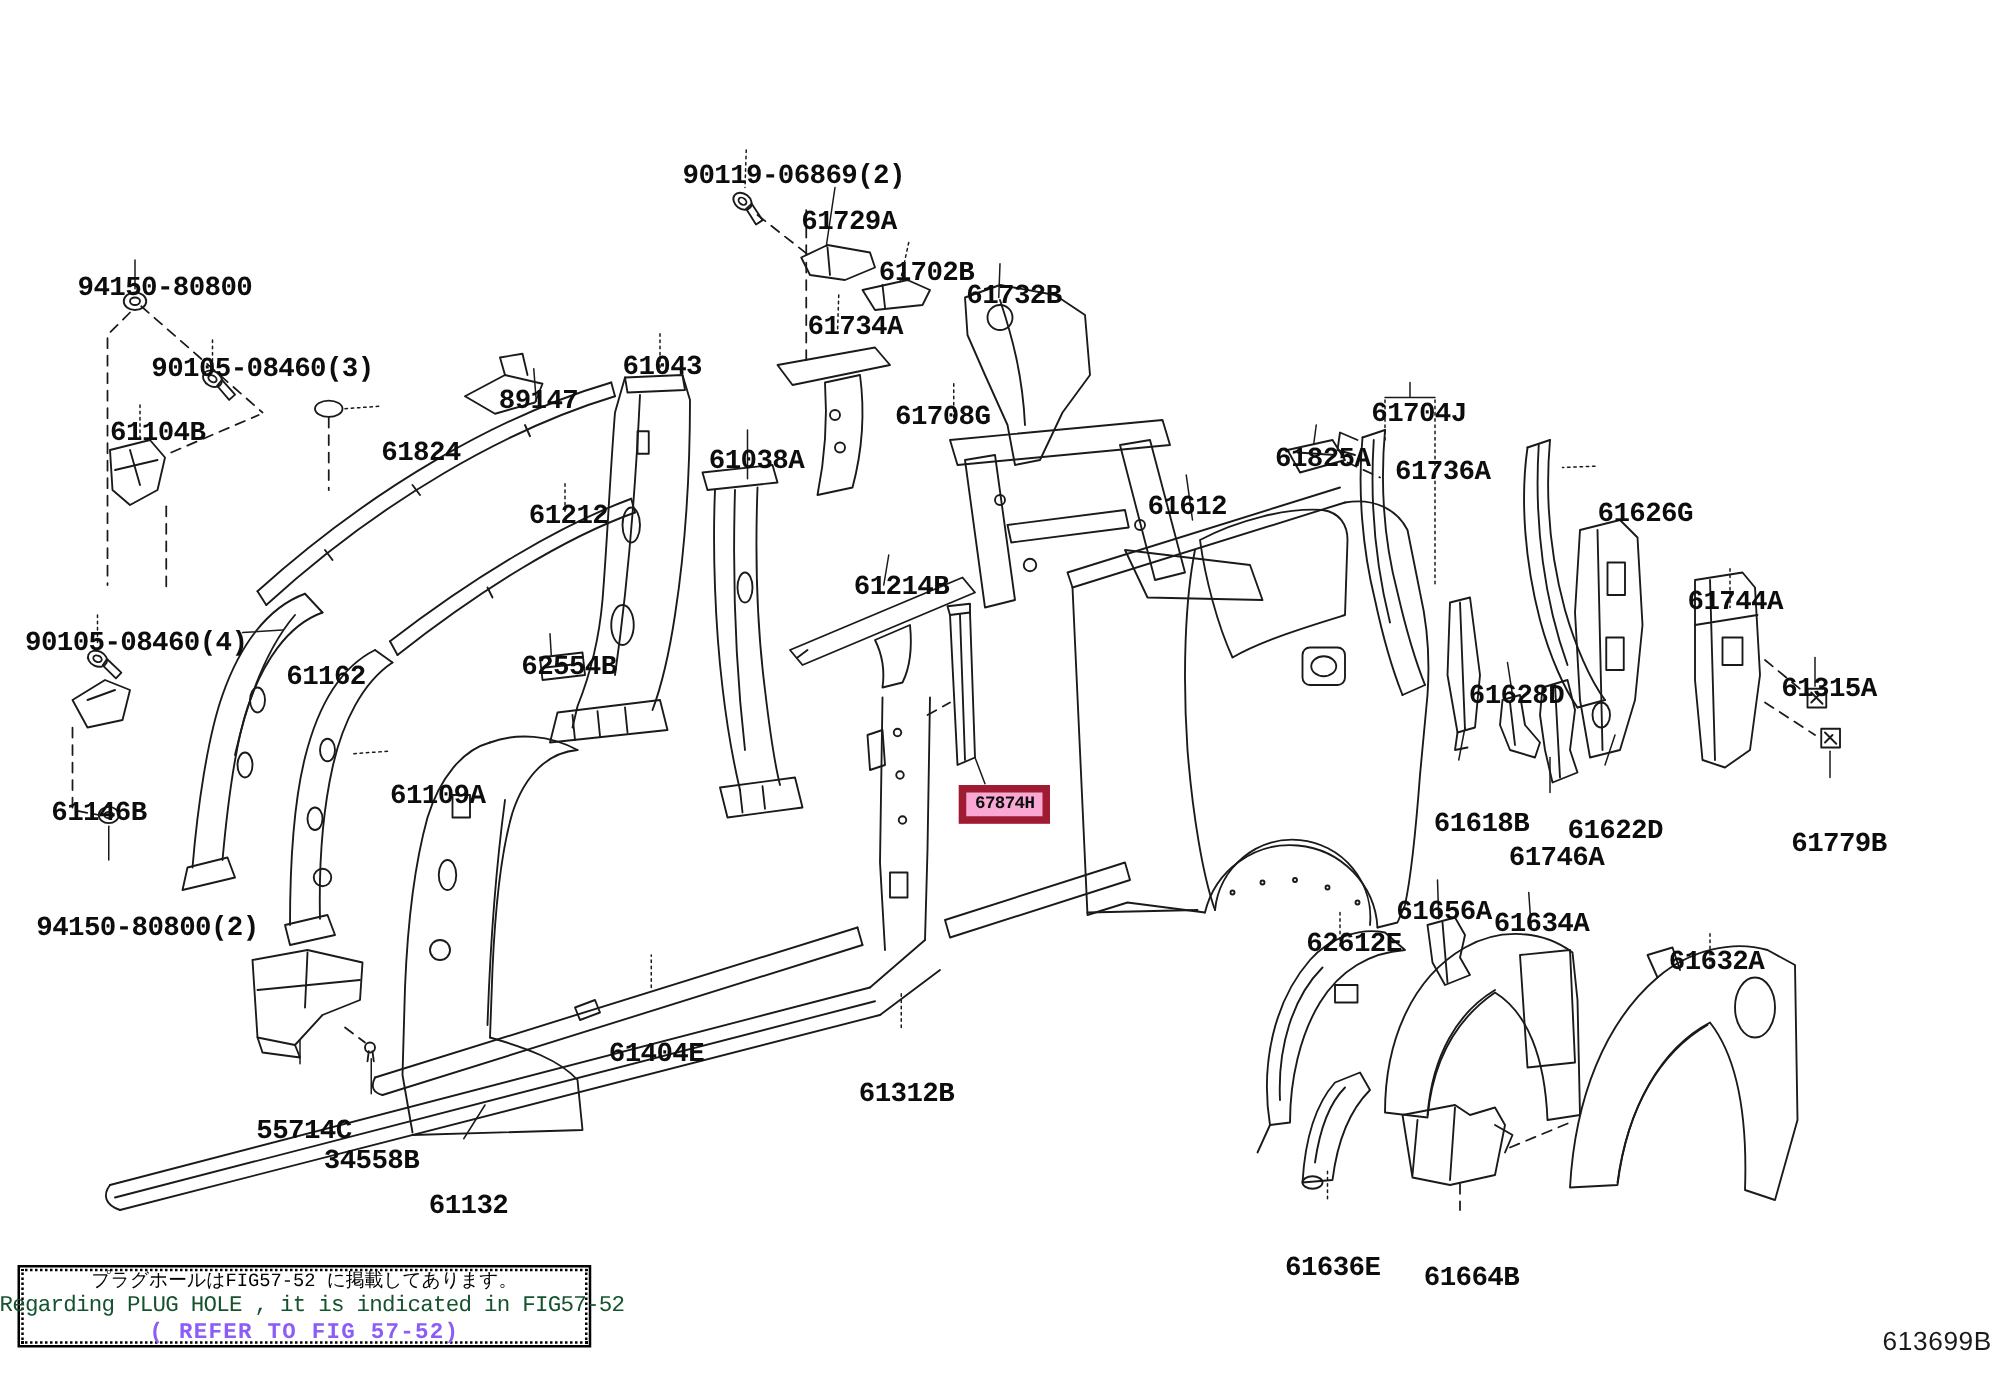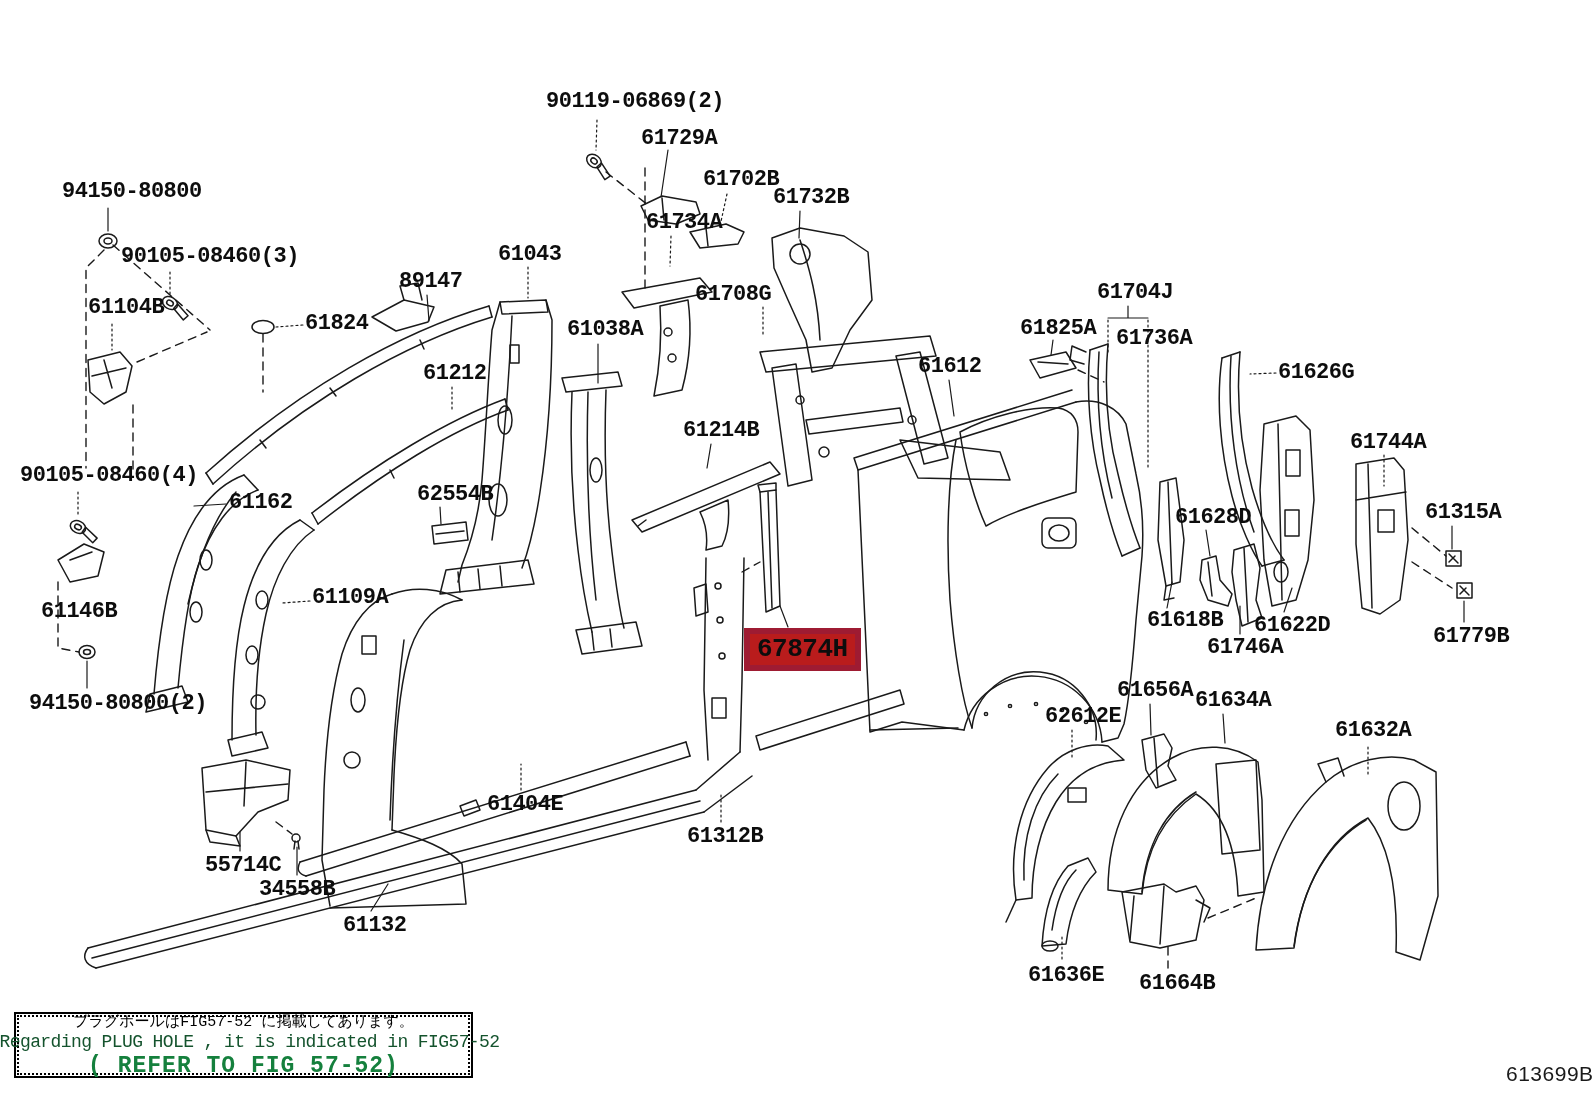--- a/index.html
+++ b/index.html
@@ -5,30 +5,30 @@
   html,body{margin:0;padding:0;background:#fff;}
   .stage{position:relative;width:1592px;height:1099px;background:#ffffff;overflow:hidden;
          font-family:"Liberation Mono","DejaVu Sans Mono",monospace;}
   .illustration{position:absolute;left:0;top:0;width:1592px;height:1099px;}
   .illustration path,.illustration line,.illustration ellipse,.illustration circle,.illustration rect,.illustration polyline{
     fill:none;stroke:#1a1a1a;stroke-width:1.5;stroke-linejoin:round;stroke-linecap:round;}
   .illustration .leader{stroke-width:1.2;}
   .illustration .dot{stroke-dasharray:2 3;stroke-width:1.2;}
   .illustration .dash{stroke-dasharray:8 6;stroke-width:1.4;}
   .plabel{position:absolute;font-weight:bold;font-size:22px;line-height:1.05;letter-spacing:-0.5px;
-          color:#0d0d0d;white-space:nowrap;cursor:pointer;}
-  .hlbox{position:absolute;left:744px;top:628px;border:6px solid var(--hl-color,#9e1b32);
-         background:#b91c1c;padding:2px 7px 3px 7px;font-weight:bold;font-size:26px;letter-spacing:-0.5px;
+          color:#0d0d0d;white-space:nowrap;cursor:pointer;margin-top:39px;}
+  .hlbox{position:absolute;left:767px;top:628px;border:6px solid var(--hl-color,#9e1b32);
+         background:#f9a8d4;padding:2px 7px 3px 7px;font-weight:bold;font-size:14px;letter-spacing:-0.5px;
          color:#0d0d0d;line-height:1;cursor:pointer;}
   .notebox{position:absolute;left:14px;top:1012px;width:420px;height:62px;border:2px solid #000;background:#fff;padding-left:35px;}
   .notebox .inner{position:absolute;left:1px;top:1px;right:1px;bottom:1px;border:2px dotted #000;
                   display:flex;flex-direction:column;align-items:center;justify-content:center;gap:1px;}
   .note-jp{font-size:15px;color:#000;letter-spacing:0;}
   .note-en{font-size:18px;color:#14532d;letter-spacing:-0.6px;white-space:nowrap;margin-left:12px;}
-  .note-ref{font-size:23px;font-weight:bold;color:#15803d;letter-spacing:1px;white-space:nowrap;}
+  .note-ref{font-size:18px;font-weight:bold;color:#8b5cf6;letter-spacing:1px;white-space:nowrap;}
   .figcode{position:absolute;left:1506px;top:1062px;font-family:"Liberation Sans","DejaVu Sans",sans-serif;
            font-size:21px;color:#1a1a1a;letter-spacing:0.5px;}
 </style>
 </head>
 <body>
 
 <div class="stage">
 
   <svg class="illustration" viewBox="0 0 1592 1099">
 
@@ -372,21 +372,21 @@
       <path d="M1164,886 L1160,944 M1134,896 L1130,940"></path>
       <path d="M1196,900 L1210,908 L1204,922"></path>
     </g>
   </svg>
 
   <div class="plabel" style="left:546px;top:90px">90119-06869(2)</div>
   <div class="plabel" style="left:641px;top:127px">61729A</div>
   <div class="plabel" style="left:703px;top:168px">61702B</div>
   <div class="plabel" style="left:773px;top:186px">61732B</div>
   <div class="plabel" style="left:646px;top:211px">61734A</div>
-  <div class="plabel" style="left:695px;top:283px">61708G</div>
+  <div class="plabel" style="left:716px;top:283px">61708G</div>
   <div class="plabel" style="left:62px;top:180px">94150-80800</div>
   <div class="plabel" style="left:121px;top:245px">90105-08460(3)</div>
   <div class="plabel" style="left:88px;top:296px">61104B</div>
   <div class="plabel" style="left:305px;top:312px">61824</div>
   <div class="plabel" style="left:399px;top:270px">89147</div>
   <div class="plabel" style="left:498px;top:243px">61043</div>
   <div class="plabel" style="left:567px;top:318px">61038A</div>
   <div class="plabel" style="left:423px;top:362px">61212</div>
   <div class="plabel" style="left:417px;top:483px">62554B</div>
   <div class="plabel" style="left:683px;top:419px">61214B</div>

